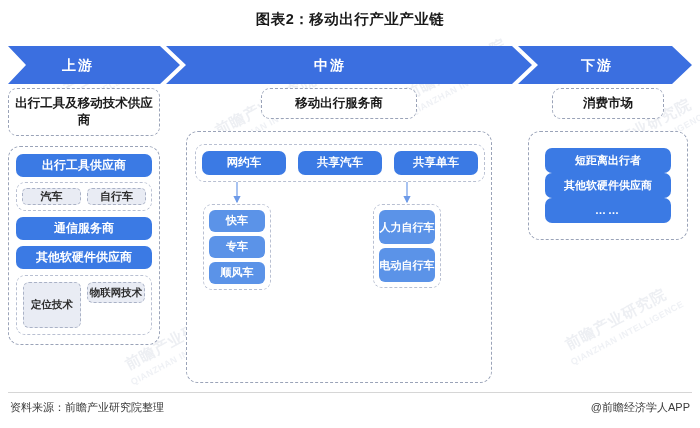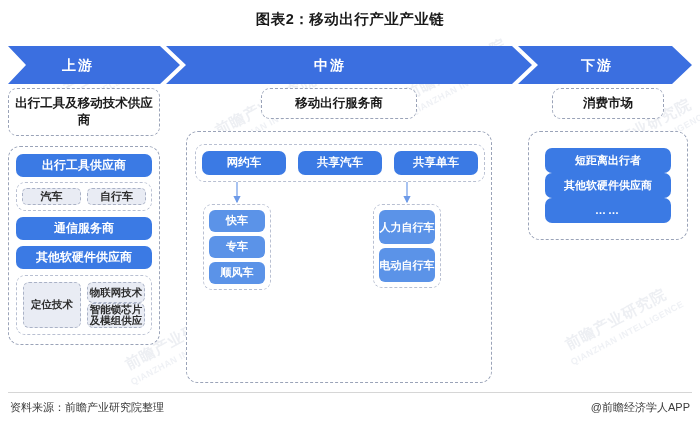--- a/index.html
+++ b/index.html
@@ -278,21 +278,20 @@
 
       <div class="pill pill-blue up-pill">通信服务商</div>
 
       <div class="gap6"></div>
 
       <div class="pill pill-blue up-pill">其他软硬件供应商</div>
       <div class="box-inner tech-wrap">
         <div class="pill pill-grey tech-left">定位技术</div>
         <div class="tech-right">
           <div class="pill pill-grey tech-r-item">物联网技术</div>
-          <div class="pill pill-grey tech-r-item tall">智能锁芯片及模组供应</div>
         </div>
       </div>
     </div>
   </div>
 
   <div class="col col-mid">
     <div class="cap cap-mid">移动出行服务商</div>
 
     <div class="box mid-box">
 

